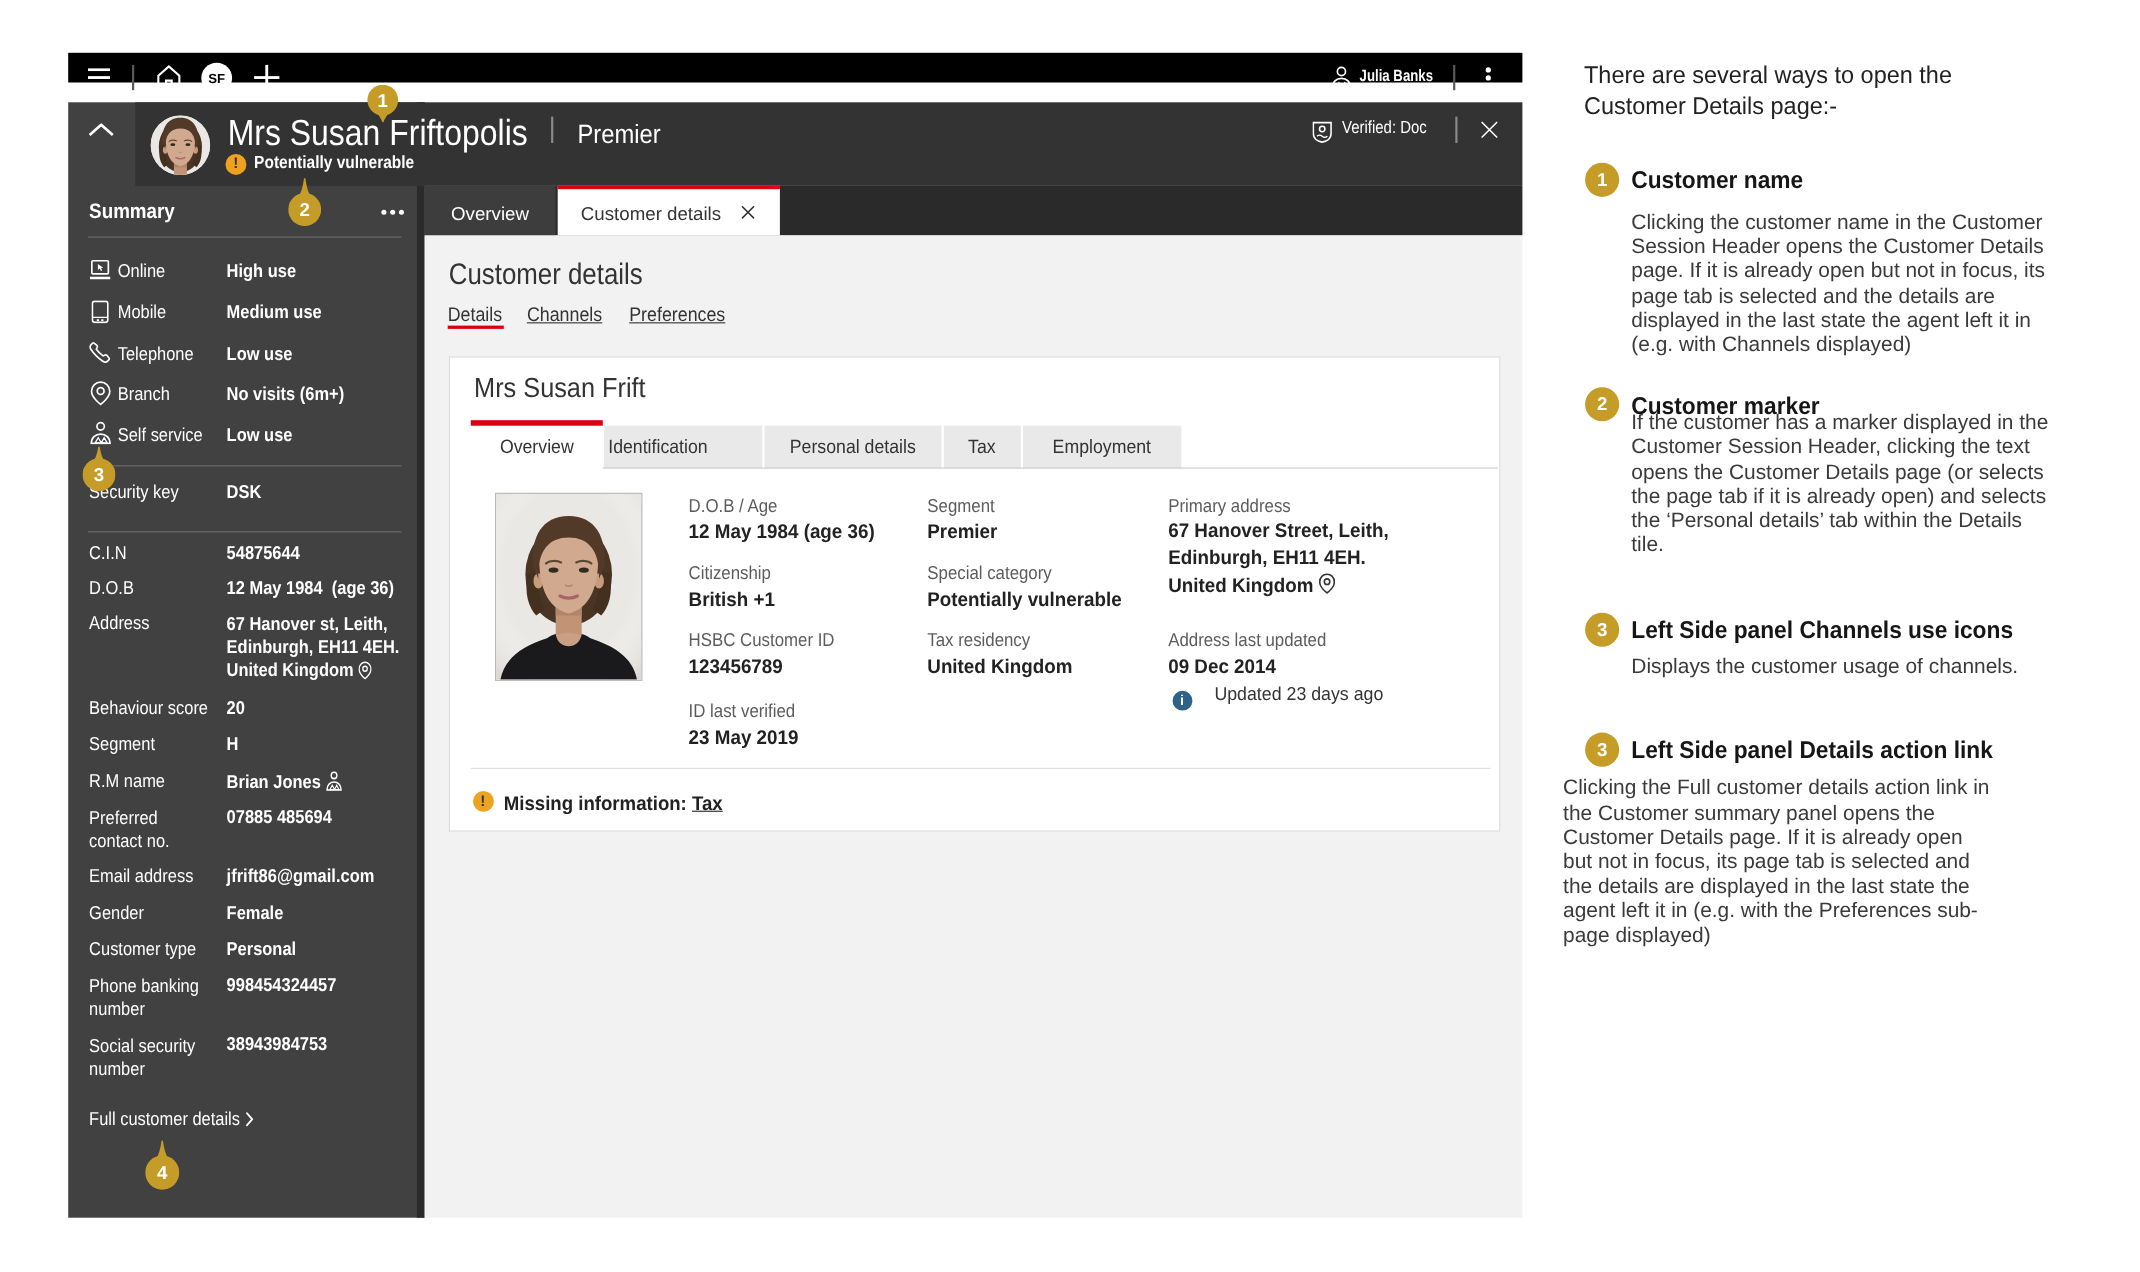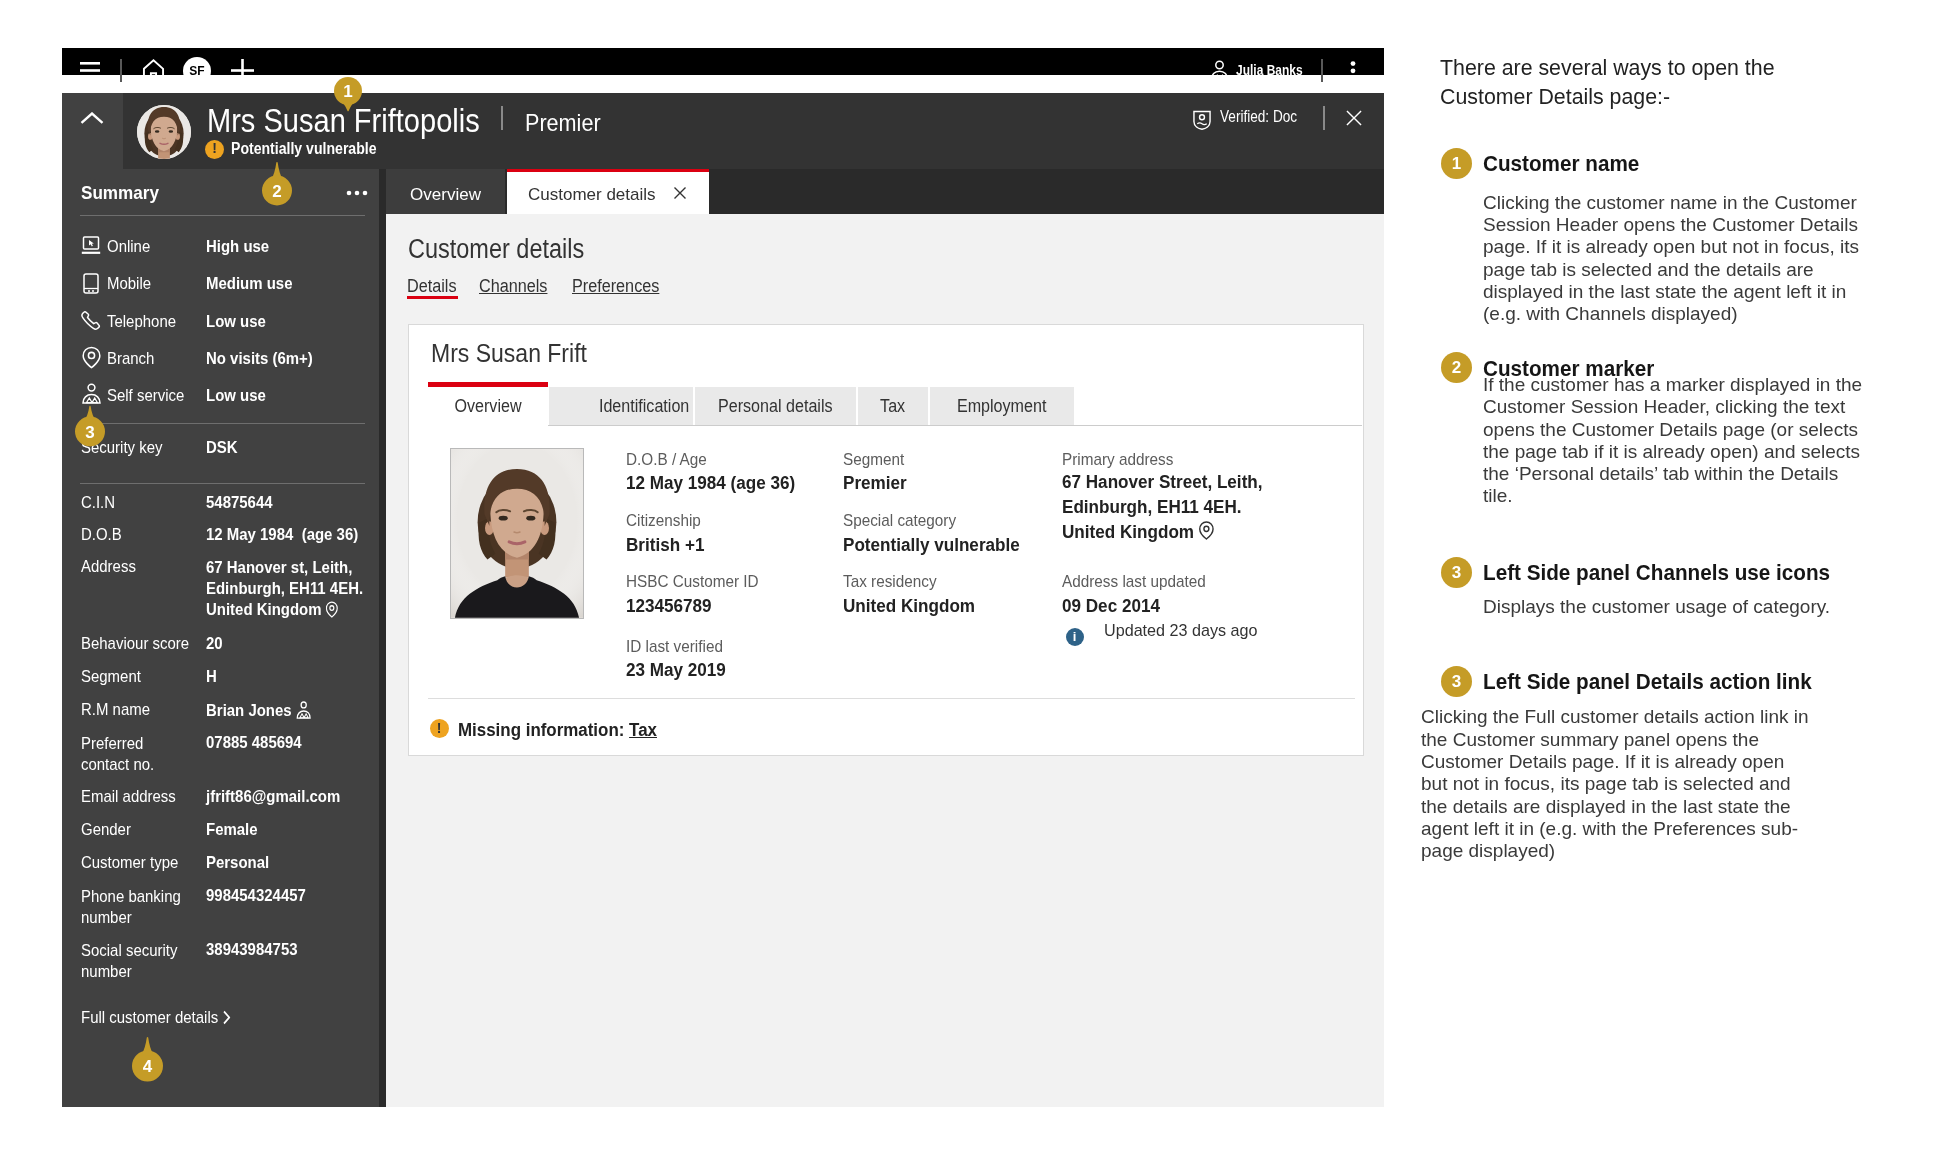--- a/index.html
+++ b/index.html
@@ -181,21 +181,21 @@
   <div id="content">
     <div class="abs" style="left:22px;top:22px;font-size:27px;color:#333;line-height:27px;transform:scaleX(.87);transform-origin:0 0">Customer details</div>
     <div class="abs" style="left:21px;top:63px;font-size:18px;color:#333;line-height:18px;transform:scaleX(.9);transform-origin:0 0">Details</div>
     <div class="abs" style="left:21px;top:82px;width:51px;height:3px;background:#db0011"></div>
     <div class="abs" style="left:93px;top:63px;font-size:18px;color:#333;line-height:18px;text-decoration:underline;transform:scaleX(.9);transform-origin:0 0">Channels</div>
     <div class="abs" style="left:186px;top:63px;font-size:18px;color:#333;line-height:18px;text-decoration:underline;transform:scaleX(.9);transform-origin:0 0">Preferences</div>
     <div class="abs" style="left:22px;top:110px;width:956px;height:432px;background:#fff;border:1px solid #d9d9d9">
       <div class="abs" style="left:22px;top:16px;font-size:25px;color:#333;line-height:25px;transform:scaleX(.92);transform-origin:0 0">Mrs Susan Frift</div>
       <div class="abs" style="left:19px;top:56.6px;width:120px;height:44.4px;background:#fff;border-top:5px solid #db0011"></div>
       <div class="abs" style="left:19px;top:56.6px;width:120px;height:44.4px;text-align:center;font-size:17.5px;color:#333;line-height:49px;transform:scaleX(.92)">Overview</div>
-      <div class="abs" style="left:140px;top:61.7px;width:144px;height:39.3px;background:#e9e9e9;text-align:right;font-size:17.5px;color:#333;line-height:39px"><span style="display:inline-block;transform:scaleX(.92)">Identification</span></div>
+      <div class="abs" style="left:140px;top:61.7px;width:144px;height:39.3px;background:#e9e9e9;text-align:left;font-size:17.5px;color:#333;line-height:39px"><span style="display:inline-block;transform:scaleX(.92)">Identification</span></div>
       <div class="abs" style="left:286px;top:61.7px;width:161px;height:39.3px;background:#e9e9e9;text-align:center;font-size:17.5px;color:#333;line-height:39px"><span style="display:inline-block;transform:scaleX(.92)">Personal details</span></div>
       <div class="abs" style="left:449px;top:61.7px;width:70px;height:39.3px;background:#e9e9e9;text-align:center;font-size:17.5px;color:#333;line-height:39px"><span style="display:inline-block;transform:scaleX(.92)">Tax</span></div>
       <div class="abs" style="left:521px;top:61.7px;width:144px;height:39.3px;background:#e9e9e9;text-align:center;font-size:17.5px;color:#333;line-height:39px"><span style="display:inline-block;transform:scaleX(.92)">Employment</span></div>
       <div class="abs" style="left:139px;top:100px;width:814px;height:1px;background:#ccc"></div>
       <div class="abs" style="left:41px;top:123px;width:134px;height:171px;border:1px solid #b9b9b9;background:#ece9e6">
         <svg width="132" height="169" viewBox="0 0 134 171">
             <use href="#portrait"></use>
           </svg>
       </div>
       <div class="abs cl" style="left:217px;top:125.6px;line-height:17px">D.O.B / Age</div>
@@ -230,21 +230,21 @@
 <div id="rightpanel">
   <div class="abs" style="left:1440px;top:52.9px;font-size:22px;color:#222;line-height:29.3px;transform:scaleX(.97);transform-origin:0 0">There are several ways to open the<br>Customer Details page:-</div>
   <div class="abs gold" style="left:1441px;top:147.5px;width:31px;height:31px;font-size:17px;line-height:31px">1</div>
   <div class="abs rh" style="left:1483px;top:153.2px;line-height:22px">Customer name</div>
   <div class="abs rp" style="left:1483px;top:191.8px">Clicking the customer name in the Customer<br>Session Header opens the Customer Details<br>page. If it is already open but not in focus, its<br>page tab is selected and the details are<br>displayed in the last state the agent left it in<br>(e.g. with Channels displayed)</div>
   <div class="abs gold" style="left:1441px;top:352px;width:31px;height:31px;font-size:17px;line-height:31px">2</div>
   <div class="abs rh" style="left:1483px;top:357.7px;line-height:22px">Customer marker</div>
   <div class="abs rp" style="left:1483px;top:374px">If the customer has a marker displayed in the<br>Customer Session Header, clicking the text<br>opens the Customer Details page (or selects<br>the page tab if it is already open) and selects<br>the ‘Personal details’ tab within the Details<br>tile.</div>
   <div class="abs gold" style="left:1441px;top:556.5px;width:31px;height:31px;font-size:17px;line-height:31px">3</div>
   <div class="abs rh" style="left:1483px;top:562.2px;line-height:22px">Left Side panel Channels use icons</div>
-  <div class="abs rp" style="left:1483px;top:596.4px">Displays the customer usage of category.</div>
+  <div class="abs rp" style="left:1483px;top:596.4px">Displays the customer usage of channels.</div>
   <div class="abs gold" style="left:1441px;top:665.8px;width:31px;height:31px;font-size:17px;line-height:31px">3</div>
   <div class="abs rh" style="left:1483px;top:671.4px;line-height:22px">Left Side panel Details action link</div>
   <div class="abs rp" style="left:1421px;top:706.4px">Clicking the Full customer details action link in<br>the Customer summary panel opens the<br>Customer Details page. If it is already open<br>but not in focus, its page tab is selected and<br>the details are displayed in the last state the<br>agent left it in (e.g. with the Preferences sub-<br>page displayed)</div>
 </div>
 <div id="markers">
   <svg class="abs" style="left:333px;top:77px" width="30" height="35" viewBox="0 0 30 35">
       <circle cx="15" cy="14" r="14" fill="#c59c27"></circle>
       <path fill="#c59c27" d="M9.5 25 C12 28.7 13.7 31.8 14.5 33.9 C14.7 34.4 15.4 34.4 15.6 33.9 C16.5 31.8 18.2 28.7 20.5 25 Z"></path>
       <text x="15" y="20" text-anchor="middle" font-size="17" font-weight="bold" fill="#fff" font-family="Liberation Sans">1</text>
     </svg>

